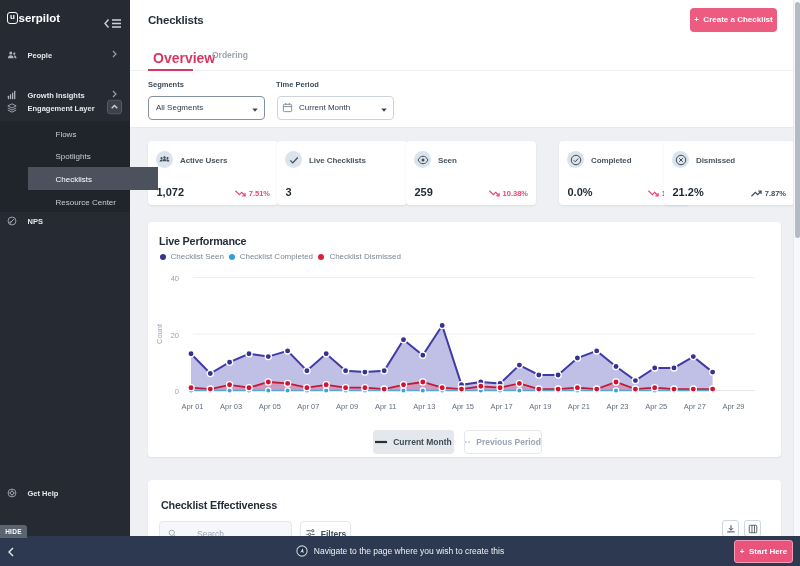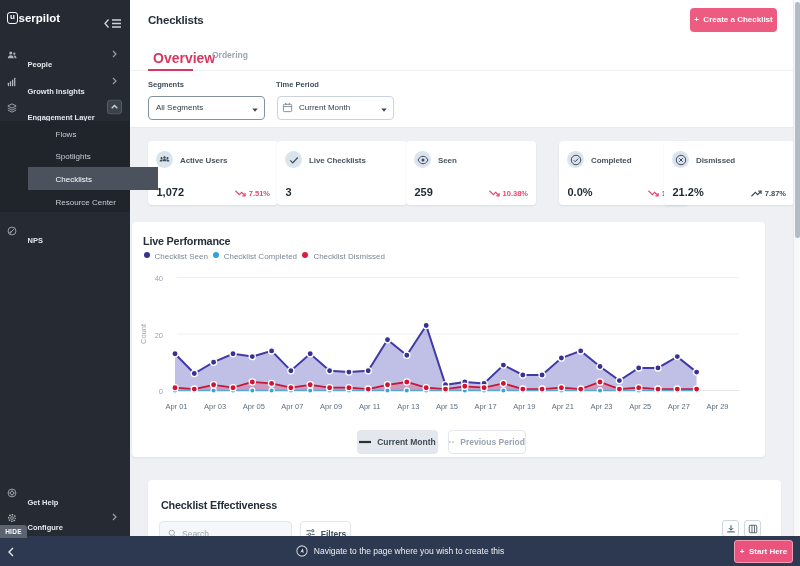--- a/index.html
+++ b/index.html
@@ -3,21 +3,21 @@
 <meta charset="utf-8">
 <style>
 * { margin:0; padding:0; box-sizing:border-box; }
 html,body { width:800px; height:566px; overflow:hidden; font-family:"Liberation Sans", sans-serif; background:#eef0f3; position:relative; }
 .sidebar { position:absolute; left:0; top:0; width:130px; height:536px; background:#262b33; z-index:5; }
 .logo { position:absolute; left:7px; top:12px; color:#fff; font-size:11.5px; font-weight:bold; display:flex; align-items:center; }
 .ubox { display:inline-block; width:11px; height:11.5px; border:1.3px solid #fff; border-radius:3px; color:#fff; font-size:8px; font-weight:bold; text-align:center; line-height:8.5px; margin-right:0.5px; }
 .collapse { position:absolute; right:9px; top:14px; }
 .navitem { position:absolute; left:0; width:130px; height:26px; color:#e4e8ec; font-size:7.5px; font-weight:bold; }
 .navitem .ic { position:absolute; left:7px; top:50%; transform:translateY(-50%); width:10px; height:10px; }
-.navitem .tx { position:absolute; left:27.5px; top:50%; transform:translateY(-50%); white-space:nowrap;margin-top:9px; }
+.navitem .tx { position:absolute; left:27.5px; top:50%; transform:translateY(-50%); white-space:nowrap; }
 .navitem .ch { position:absolute; right:13px; top:50%; transform:translateY(-50%); }
 .submenu { position:absolute; left:0; top:121px; width:130px; height:91px; background:#20252c; }
 .subitem { position:absolute; left:0; width:130px; height:22px; color:#c6cdd4; font-size:8px;margin-left:28px; }
 .subitem .tx { position:absolute; left:27.5px; top:50%; transform:translateY(-50%); white-space:nowrap; }
 .subitem.active { background:#4b525d; color:#fff; }
 .hidetab { position:absolute; left:0; top:525px; width:27px; height:13px; background:#5a6370; color:#fff; font-size:6.5px; font-weight:bold; text-align:center; line-height:13px; z-index:11; border-radius:0 3px 0 0; letter-spacing:0.3px; }
 .mainbg { position:absolute; left:130px; top:0; width:670px; height:566px; background:#eef0f3; }
 .header { position:absolute; left:130px; top:0; width:670px; height:128px; background:#fff; border-bottom:1px solid #e7eaee; }
 .htitle { position:absolute; left:18px; top:14px; font-size:11.5px; font-weight:bold; color:#252f3a; letter-spacing:-0.2px; }
 .createbtn { position:absolute; left:560px; top:8px; width:87px; height:24px; background:#ee5b80; border-radius:4px; color:#fff; font-size:8px; font-weight:bold; text-align:center; line-height:24px; }
@@ -32,21 +32,21 @@
 .sc-ic { position:absolute; left:8px; top:10px; width:17px; height:17px; border-radius:50%; background:#dbe4ed; display:flex; align-items:center; justify-content:center; }
 .sc-t { position:absolute; left:32px; top:15px; font-size:8px; color:#4a5560; font-weight:bold; letter-spacing:-0.1px; }
 .sc-n { position:absolute; left:8.5px; top:45px; font-size:11px; font-weight:bold; color:#1f2933; }
 .sc-tr { position:absolute; right:8px; top:48px; font-size:7.5px; font-weight:bold; color:#ef446f; display:flex; align-items:center; }
 .sc-tr.dark { color:#3e4c59; }
 .bottombar { position:absolute; left:0; top:536px; width:800px; height:30px; background:#2c3950; z-index:10; }
 .bb-ch { position:absolute; left:8px; top:10.5px; }
 .bb-msg { position:absolute; left:0; width:800px; top:0; height:30px; display:flex; align-items:center; justify-content:center; color:#eef1f4; font-size:8.5px; }
 .startbtn { position:absolute; left:734px; top:3.5px; width:59px; height:23px; background:#e9537c; border:1px solid #f29db5; border-radius:3px; color:#fff; font-size:8px; font-weight:bold; text-align:center; line-height:21px; }
 .lp-title { position:absolute; left:11px; top:13px; font-size:10.8px; font-weight:bold; color:#252f3a; letter-spacing:-0.2px; }
-.legend { position:absolute; top:30px; display:flex; align-items:flex-start; font-size:8px; color:#7b8794; white-space:nowrap; }
+.legend { position:absolute; top:30px; display:flex; align-items:center; font-size:8px; color:#7b8794; white-space:nowrap; }
 .legend .d { width:6px; height:6px; border-radius:50%; margin-right:5px; flex:none; }
 .ce-title { position:absolute; left:13px; top:19px; font-size:10.8px; font-weight:bold; color:#252f3a; letter-spacing:-0.2px; }
 .searchbox { position:absolute; left:11px; top:41px; width:133px; height:25px; background:#f5f7fa; border:1px solid #e4e7eb; border-radius:4px; display:flex; align-items:center; color:#9aa5b1; font-size:8.5px; }
 .filterbtn { position:absolute; left:152px; top:41px; width:51px; height:25px; background:#fff; border:1px solid #e4e7eb; border-radius:4px; display:flex; align-items:center; justify-content:center; color:#3e4c59; font-size:8.5px; font-weight:bold; box-shadow:0 1px 2px rgba(31,41,51,0.06); }
 .chartbtn { position:absolute; white-space:nowrap; height:24px; border-radius:4px; display:flex; align-items:center; justify-content:center; font-size:8.5px; font-weight:bold; }
 </style>
 </head>
 <body>
 <div class="mainbg"></div>
 <div class="header" id="header">
@@ -93,21 +93,21 @@
         <circle cx="9" cy="7" r="3.6"></circle>
         <path d="M9 12.6 c-4 0-6.6 2.7-7 7.4 h14 c-0.4-4.7-3-7.4-7-7.4z"></path>
         <circle cx="17.5" cy="8.8" r="2.7"></circle>
         <path d="M18.3 13.4 c2.7 0.8 4.3 3 4.6 6.6 h-4.4 c-0.3-2.8-1.2-5-2.8-6.3 z"></path>
       </svg>
     <span class="tx">People</span>
     <span class="ch"><svg width="5" height="8" viewBox="0 0 5 8">
           <path d="M1 1 L4 4 L1 7" stroke="#98a1ab" stroke-width="1.2" fill="none"></path>
         </svg></span>
   </div>
-  <div class="navitem" style="top:69px;">
+  <div class="navitem" style="top:82px;">
     <svg class="ic" viewBox="0 0 24 24" fill="#aeb6bf">
         <rect x="2" y="14" width="3" height="8" rx="1"></rect>
         <rect x="7" y="10" width="3" height="12" rx="1"></rect>
         <rect x="12" y="6" width="3" height="16" rx="1"></rect>
         <rect x="17" y="2" width="3" height="20" rx="1"></rect>
       </svg>
     <span class="tx">Growth Insights</span>
     <span class="ch"><svg width="5" height="8" viewBox="0 0 5 8">
           <path d="M1 1 L4 4 L1 7" stroke="#98a1ab" stroke-width="1.2" fill="none"></path>
         </svg></span>
@@ -131,46 +131,36 @@
     <div class="subitem" style="top:24px;">
         <span class="tx">Spotlights</span>
       </div>
     <div class="subitem active" style="top:46px;height:23px;">
         <span class="tx">Checklists</span>
       </div>
     <div class="subitem" style="top:70px;">
         <span class="tx">Resource Center</span>
       </div>
   </div>
-  <div class="navitem" style="top:218px;">
+  <div class="navitem" style="top:208px;">
     <svg class="ic" viewBox="0 0 24 24" fill="none" stroke="#aeb6bf" stroke-width="2">
         <circle cx="12" cy="12" r="9.5"></circle>
         <path d="M16.5 7.5 L10.5 13.5" stroke-width="2.2"></path>
         <path d="M6.5 14 a6 6 0 0 0 3 3.5" stroke-width="2.5"></path>
         <circle cx="10" cy="14" r="1.8" fill="#aeb6bf" stroke="none"></circle>
       </svg>
     <span class="tx">NPS</span>
   </div>
   <div class="navitem" style="top:480px;">
     <svg class="ic" viewBox="0 0 24 24" fill="none" stroke="#aeb6bf" stroke-width="1.8">
         <circle cx="12" cy="12" r="9.5"></circle>
         <circle cx="12" cy="12" r="4"></circle>
         <path d="M12 2.5 L12 8 M12 16 L12 21.5 M2.5 12 L8 12 M16 12 L21.5 12" stroke-width="1.6"></path>
       </svg>
     <span class="tx">Get Help</span>
-  </div>
-  <div class="navitem" style="top:505px;">
-    <svg class="ic" viewBox="0 0 24 24" fill="none" stroke="#aeb6bf">
-        <circle cx="12" cy="12" r="3.4" stroke-width="2"></circle>
-        <circle cx="12" cy="12" r="8" stroke-width="3.6" stroke-dasharray="3.7 2.6" stroke-dashoffset="1.8"></circle>
-      </svg>
-    <span class="tx">Configure</span>
-    <span class="ch"><svg width="5" height="8" viewBox="0 0 5 8">
-          <path d="M1 1 L4 4 L1 7" stroke="#98a1ab" stroke-width="1.2" fill="none"></path>
-        </svg></span>
   </div>
 </div>
 <div id="cards">
   <div class="statcard" style="left:148px;">
     <div class="sc-ic">
         <svg width="11" height="11" viewBox="0 0 24 24" fill="#3e4c59">
           <circle cx="12" cy="7.5" r="2.6"></circle>
           <path d="M12 11 c-2.6 0-4.4 1.8-4.8 4.6 h9.6 c-0.4-2.8-2.2-4.6-4.8-4.6z"></path>
           <circle cx="5.5" cy="9" r="2.2"></circle>
           <path d="M5.5 12 c-2.2 0-3.8 1.5-4.2 4.2 h5 c0.3-1.8 1-3.1 2.2-4 -0.8-0.2-1.9-0.2-3-0.2z"></path>
@@ -230,21 +220,21 @@
         </svg>
       </div>
     <div class="sc-t">Dismissed</div>
     <div class="sc-n">21.2%</div>
     <div class="sc-tr dark"><svg width="11" height="7" viewBox="0 0 24 14" style="margin-right:3px;">
           <path d="M1 13 L9.5 4.5 L14.5 9.5 L22 2" stroke="#3e4c59" stroke-width="2.6" fill="none"></path>
           <path d="M16 2 L22 2 L22 8" stroke="#3e4c59" stroke-width="2.6" fill="none"></path>
         </svg>7.87%</div>
   </div>
 </div>
-<div class="card" id="livecard" style="left:132px; top:222px; width:633px; height:235px;">
+<div class="card" id="livecard" style="left:148px; top:222px; width:633px; height:235px;">
   <div class="lp-title">Live Performance</div>
   <div class="legend" style="left:11.6px;">
       <span class="d" style="background:#363193;"></span>
       <span>Checklist Seen</span>
     </div>
   <div class="legend" style="left:80.7px;">
       <span class="d" style="background:#2f9fe0;"></span>
       <span>Checklist Completed</span>
     </div>
   <div class="legend" style="left:170.4px;">
@@ -371,21 +361,21 @@
         <line x1="0" y1="2" x2="12" y2="2" stroke="#9aa5b1" stroke-width="2.2" stroke-dasharray="4 3"></line>
       </svg>Previous Period</div>
 </div>
 <div class="card" id="cecard" style="left:148px; top:480px; width:633px; height:86px;">
   <div class="ce-title">Checklist Effectiveness</div>
   <div class="searchbox">
       <svg width="9" height="9" viewBox="0 0 24 24" fill="none" stroke="#9aa5b1" stroke-width="2.5" style="margin-left:8px;">
         <circle cx="10" cy="10" r="7"></circle>
         <line x1="15.5" y1="15.5" x2="22" y2="22"></line>
       </svg>
-      <span style="margin-left:5px;">Search...</span>
+      <span style="margin-left:20px;">Search...</span>
     </div>
   <div class="filterbtn"><svg width="11" height="11" viewBox="0 0 24 24" fill="none" stroke="#3e4c59" stroke-width="2" style="margin-right:5px;">
         <line x1="3" y1="6" x2="13" y2="6"></line>
         <circle cx="17" cy="6" r="2.5"></circle>
         <line x1="21" y1="6" x2="21" y2="6"></line>
         <line x1="3" y1="14" x2="6" y2="14"></line>
         <circle cx="10" cy="14" r="2.5"></circle>
         <line x1="14" y1="14" x2="21" y2="14"></line>
       </svg>Filters</div>
   <div style="position:absolute; left:574px; top:40px; width:17px; height:17px; border:1px solid #cfd6dc; border-radius:3px; background:#fff; display:flex; align-items:center; justify-content:center;">

